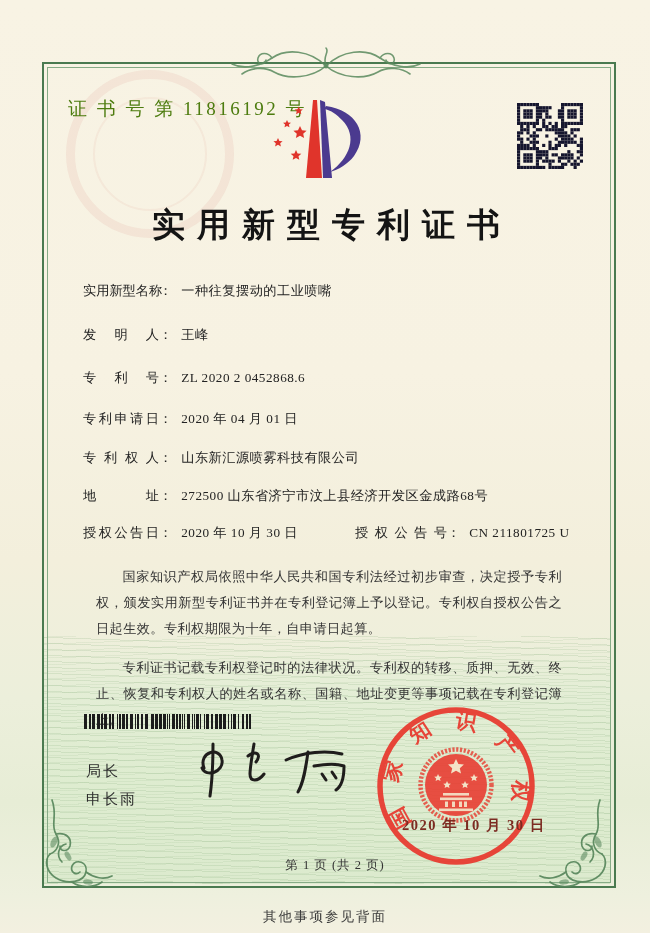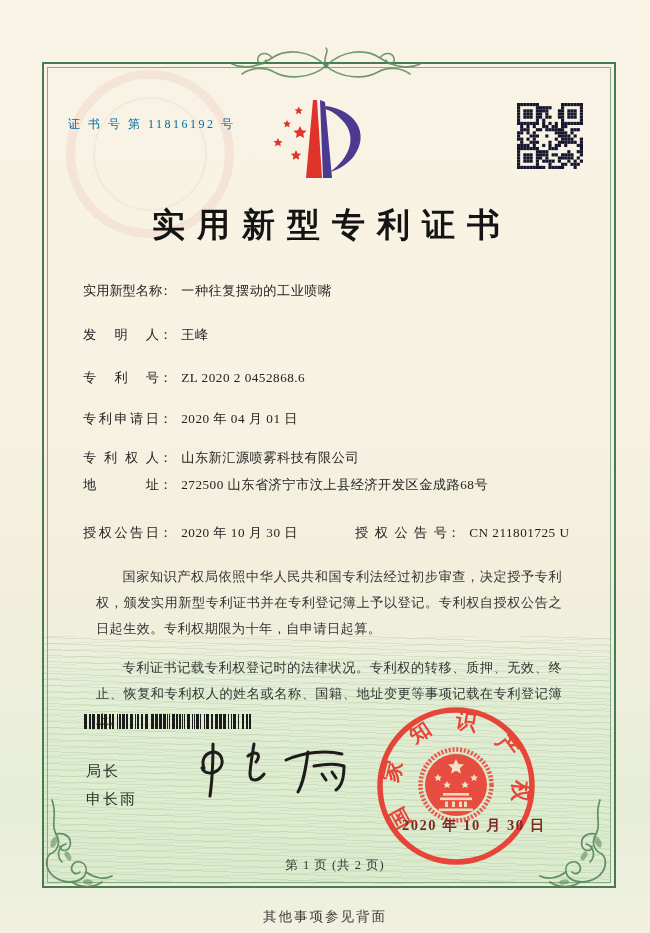--- a/index.html
+++ b/index.html
@@ -18,21 +18,21 @@
   .green-zone{left:44px;top:636px;width:566px;height:248px;z-index:1;
     background:
       repeating-linear-gradient(2deg, rgba(132,172,122,.20) 0 1px, rgba(0,0,0,0) 1px 6px),
       repeating-linear-gradient(-2deg, rgba(132,172,122,.12) 0 1px, rgba(0,0,0,0) 1px 7px),
       linear-gradient(180deg, rgba(224,237,211,0) 0%, rgba(224,237,211,.75) 25%, rgba(221,236,207,.92) 60%, rgba(219,234,205,.95) 100%);
   }
   
   .frame{left:42px;top:62px;width:570px;height:822px;border:2px solid #4a7a50;z-index:2;}
   .frame-inner{position:absolute;inset:3px;border:1px solid #86ab86;}
   
-  .cert-no{left:68px;top:116px;font-size:12px;letter-spacing:2.5px;color:#0369a1;z-index:3;}
+  .cert-no{left:68px;top:96px;font-size:19px;letter-spacing:2.5px;color:#4d7c0f;z-index:3;}
   
   .title{left:1px;top:203px;width:650px;text-align:center;font-size:33px;font-weight:bold;
     color:#141414;letter-spacing:12px;text-indent:12px;z-index:3;}
   
   .fields{left:83px;top:282px;width:500px;z-index:3;font-size:13.2px;color:#232323;}
   .frow{position:absolute;left:0;white-space:nowrap;}
   .flabel{display:inline-block;width:76px;text-align:justify;text-align-last:justify;vertical-align:bottom;}
   .fcolon{display:inline-block;margin-right:9px;}
   .fvalue{letter-spacing:.5px;}
   .grant-no{position:absolute;left:272px;white-space:nowrap;}
@@ -360,21 +360,21 @@
   </div>
   <div class="frow" style="top:87px">
     <span class="flabel">专利号</span><span class="fcolon">：</span><span class="fvalue">ZL 2020 2 0452868.6</span>
   </div>
   <div class="frow" style="top:128px">
     <span class="flabel">专利申请日</span><span class="fcolon">：</span><span class="fvalue">2020 年 04 月 01 日</span>
   </div>
   <div class="frow" style="top:167px">
     <span class="flabel">专利权人</span><span class="fcolon">：</span><span class="fvalue">山东新汇源喷雾科技有限公司</span>
   </div>
-  <div class="frow" style="top:194px">
+  <div class="frow" style="top:205px">
     <span class="flabel">地址</span><span class="fcolon">：</span><span class="fvalue">272500 山东省济宁市汶上县经济开发区金成路68号</span>
   </div>
   <div class="frow" style="top:242px">
     <span class="flabel">授权公告日</span><span class="fcolon">：</span><span class="fvalue">2020 年 10 月 30 日</span>
   </div>
   <div class="grant-no" style="top:242px">
     <span class="flabel">授权公告号</span><span class="fcolon">：</span><span class="fvalue">CN 211801725 U</span>
   </div>
 </div>
 

